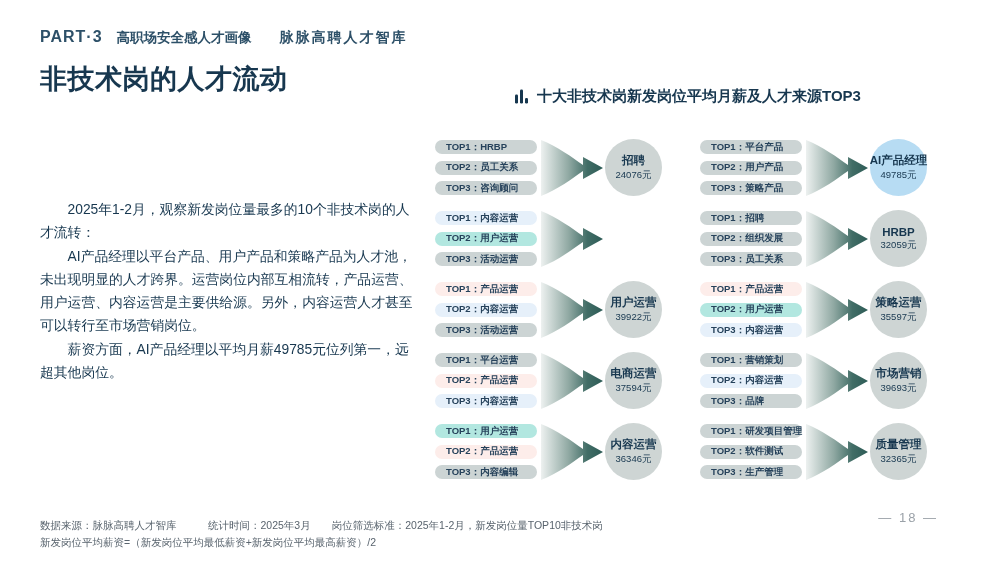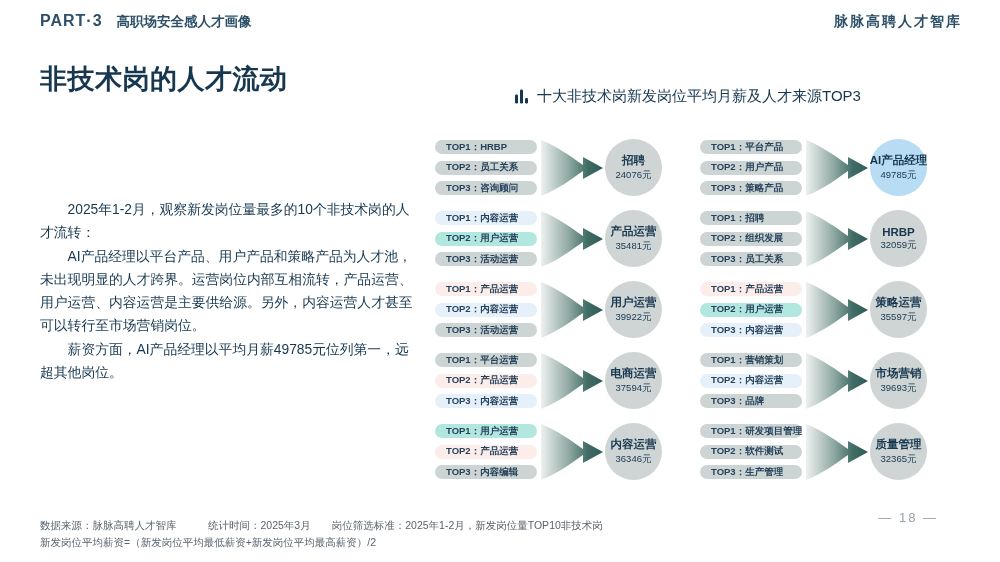--- a/index.html
+++ b/index.html
@@ -6,37 +6,37 @@
   html,body { width:1000px; height:562px; }
   body {
     font-family: "Liberation Sans", "DejaVu Sans", sans-serif;
     background: var(--bg, #ffffff);
     color: var(--ink, #17374f);
     overflow: hidden;
   }
   .slide { position:relative; width:1000px; height:562px; background:var(--bg, #ffffff); }
 
   
-  .hdr { position:absolute; top:12px; left:40px; right:38px; display:flex; justify-content:space-between; align-items:baseline; }
+  .hdr { position:absolute; top:28px; left:40px; right:38px; display:flex; align-items:baseline; }
   .hdr-left { display:flex; align-items:baseline; gap:14px; color:var(--slate, #2d5068); }
   .part-label { font-size:16px; font-weight:bold; letter-spacing:1px; }
   .part-title { font-size:13.5px; font-weight:bold; }
   .brand { font-size:14px; font-weight:bold; color:var(--slate, #2d5068); letter-spacing:2px;margin-left:28px; }
 
   
   .title { position:absolute; top:60px; left:40px; font-size:27px; font-weight:bold; line-height:38px; color:var(--ink, #17374f); letter-spacing:0.5px; }
 
   
   .intro { position:absolute; top:190px; left:40px; width:380px; font-size:13.8px; line-height:23.3px; color:var(--ink, #17374f);margin-top:8px; }
   .intro p { text-indent:2em; }
 
   
   .chart-hdr { position:absolute; top:87px; left:514px; display:flex; align-items:center; gap:8px; }
   .chart-hdr .bar-icon { flex:0 0 auto; display:block; }
-  .chart-title { font-size:15px; font-weight:normal; color:var(--ink, #17374f); }
+  .chart-title { font-size:15px; font-weight:bold; color:var(--ink, #17374f); }
 
   
   .columns { position:absolute; top:140px; left:435px; display:flex; gap:38px; }
   .col { display:flex; flex-direction:column; }
   .group { display:flex; align-items:center; height:55px; margin-bottom:16px; }
   .tags { display:flex; flex-direction:column; justify-content:space-between; width:102px; height:55px; }
   .tag {
     height:14px; border-radius:8px; display:flex; align-items:center;
     padding-left:11px; font-size:9.5px; font-weight:bold; color:var(--pillink, #26425b);
     white-space:nowrap;
@@ -122,24 +122,20 @@
 
   <div class="group">
     <div class="tags">
       <div class="tag tag-blue">TOP1：内容运营</div>
       <div class="tag tag-teal">TOP2：用户运营</div>
       <div class="tag tag-gray">TOP3：活动运营</div>
     </div>
     <svg class="arrow" width="62" height="56" viewBox="0 0 62 56">
       <path d="M0,0 C16,6 32,18 42,25 L42,17 L62,28 L42,39 L42,31 C32,38 16,50 0,56 Z" fill="url(#funnelGrad)"></path>
     </svg>
-    <div class="circle">
-      <div class="circle-title">产品运营</div>
-      <div class="circle-salary">35481元</div>
-    </div>
   </div>
 
   <div class="group">
     <div class="tags">
       <div class="tag tag-pink">TOP1：产品运营</div>
       <div class="tag tag-blue">TOP2：内容运营</div>
       <div class="tag tag-gray">TOP3：活动运营</div>
     </div>
     <svg class="arrow" width="62" height="56" viewBox="0 0 62 56">
       <path d="M0,0 C16,6 32,18 42,25 L42,17 L62,28 L42,39 L42,31 C32,38 16,50 0,56 Z" fill="url(#funnelGrad)"></path>

